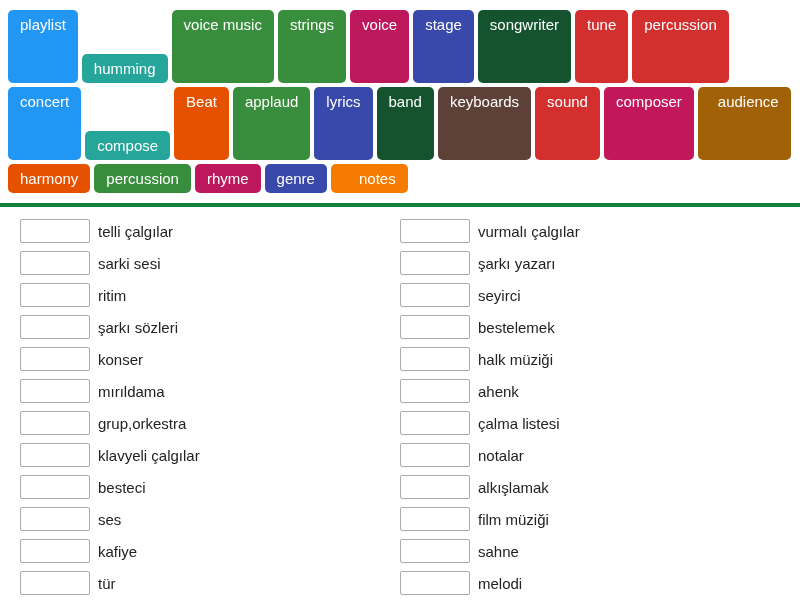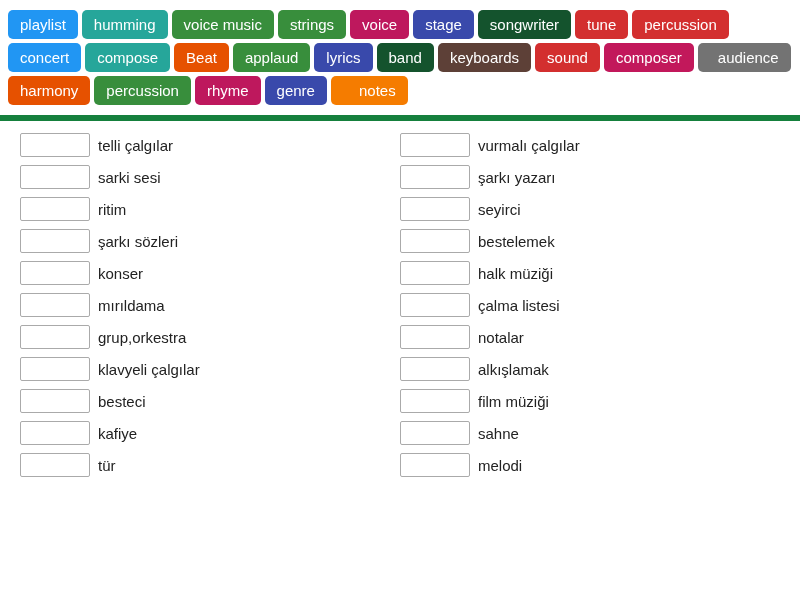--- a/index.html
+++ b/index.html
@@ -10,47 +10,47 @@
       min-height: 600px;
       overflow-x: hidden;
     }
 
     
     .word-bank {
       padding: 10px 8px;
       display: flex;
       flex-wrap: wrap;
       gap: 4px;
-      border-bottom: 6px solid #15803d;
+      border-bottom: 4px solid #15803d;
       background: #fff;
     }
 
     .word-tag {
       display: inline-block;
       padding: 6px 12px;
       border-radius: 5px;
       font-size: 15px;
       font-weight: 500;
       color: #fff;
       cursor: pointer;
       user-select: none;
     }
 
     
     .color-blue     { background-color: #2196f3; }
-    .color-teal     { background-color: #26a69a; }
+    .color-teal     { background-color: #26a69a; margin-top: 44px; }
     .color-green    { background-color: #388e3c; }
     .color-orange   { background-color: #e65100; }
     .color-purple   { background-color: #be185d; }
     .color-indigo   { background-color: #3949ab; }
     .color-darkblue { background-color: #14532d; }
     .color-red      { background-color: #d32f2f; padding-left: 12px; }
     .color-pink     { background-color: #c2185b; }
     .color-amber    { background-color: #f57c00; padding-left: 28px; }
-    .color-cyan     { background-color: #737373; padding-left: 20px; }
+    .color-cyan     { background-color: #a16207; padding-left: 20px; }
     .color-brown    { background-color: #5d4037; }
 
     
     .match-area {
       display: grid;
       grid-template-columns: 1fr 1fr;
       gap: 0;
       padding: 8px 20px;
     }
 
@@ -148,20 +148,24 @@
       <div class="match-row">
         <input type="text" class="match-input" style="">
         <span class="match-label">klavyeli çalgılar</span>
       </div>
       <div class="match-row">
         <input type="text" class="match-input" style="">
         <span class="match-label">besteci</span>
       </div>
       <div class="match-row">
         <input type="text" class="match-input" style="">
+        <span class="match-label">ses</span>
+      </div>
+      <div class="match-row">
+        <input type="text" class="match-input" style="">
         <span class="match-label">kafiye</span>
       </div>
       <div class="match-row">
         <input type="text" class="match-input" style="">
         <span class="match-label">tür</span>
       </div>
     </div>
   <div class="match-column">
       <div class="match-row">
         <input type="text" class="match-input" style="">
@@ -178,20 +182,24 @@
       <div class="match-row">
         <input type="text" class="match-input" style="">
         <span class="match-label">bestelemek</span>
       </div>
       <div class="match-row">
         <input type="text" class="match-input" style="">
         <span class="match-label">halk müziği</span>
       </div>
       <div class="match-row">
         <input type="text" class="match-input" style="">
+        <span class="match-label">ahenk</span>
+      </div>
+      <div class="match-row">
+        <input type="text" class="match-input" style="">
         <span class="match-label">çalma listesi</span>
       </div>
       <div class="match-row">
         <input type="text" class="match-input" style="">
         <span class="match-label">notalar</span>
       </div>
       <div class="match-row">
         <input type="text" class="match-input" style="">
         <span class="match-label">alkışlamak</span>
       </div>

